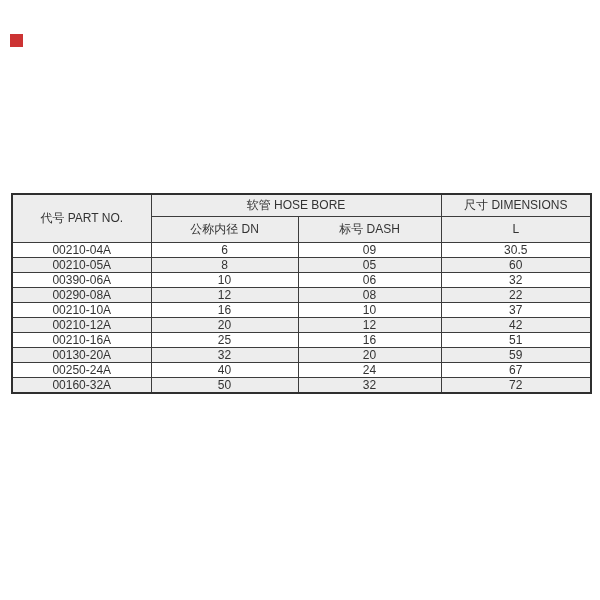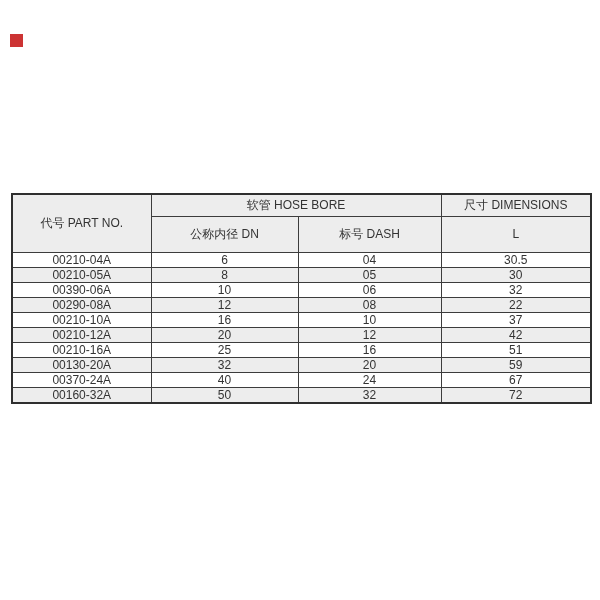--- a/index.html
+++ b/index.html
@@ -42,21 +42,21 @@
     font-weight:normal;
     padding:0;
     overflow:hidden;
     white-space:nowrap;
   }
   col.c-part{width:139px;}
   col.c-dn{width:147px;}
   col.c-dash{width:143px;}
   col.c-l{width:150px;}
   thead tr.h1{height:22px;}
-  thead tr.h2{height:36px;padding-left:29px;}
+  thead tr.h2{height:26px;padding-left:29px;}
   thead th{background:var(--headbg);}
   tbody tr{height:14px;}
   tbody tr:nth-child(even) td{background:var(--zebra);}
   tbody tr:nth-child(odd) td{background:#ffffff;}
 </style>
 </head>
 <body>
 
 <div class="brand-mark" style="background: rgb(204, 51, 51);"></div>
 
@@ -76,28 +76,28 @@
     <tr class="h2">
       <th>公称内径 DN</th>
       <th>标号 DASH</th>
       <th>L</th>
     </tr>
   </thead>
   <tbody>
     <tr>
       <td>00210-04A</td>
       <td>6</td>
-      <td>04</td>
+      <td>09</td>
       <td>30.5</td>
     </tr>
     <tr>
       <td>00210-05A</td>
       <td>8</td>
       <td>05</td>
-      <td>30</td>
+      <td>60</td>
     </tr>
     <tr>
       <td>00390-06A</td>
       <td>10</td>
       <td>06</td>
       <td>32</td>
     </tr>
     <tr>
       <td>00290-08A</td>
       <td>12</td>
@@ -122,21 +122,21 @@
       <td>16</td>
       <td>51</td>
     </tr>
     <tr>
       <td>00130-20A</td>
       <td>32</td>
       <td>20</td>
       <td>59</td>
     </tr>
     <tr>
-      <td>00370-24A</td>
+      <td>00250-24A</td>
       <td>40</td>
       <td>24</td>
       <td>67</td>
     </tr>
     <tr>
       <td>00160-32A</td>
       <td>50</td>
       <td>32</td>
       <td>72</td>
     </tr>

